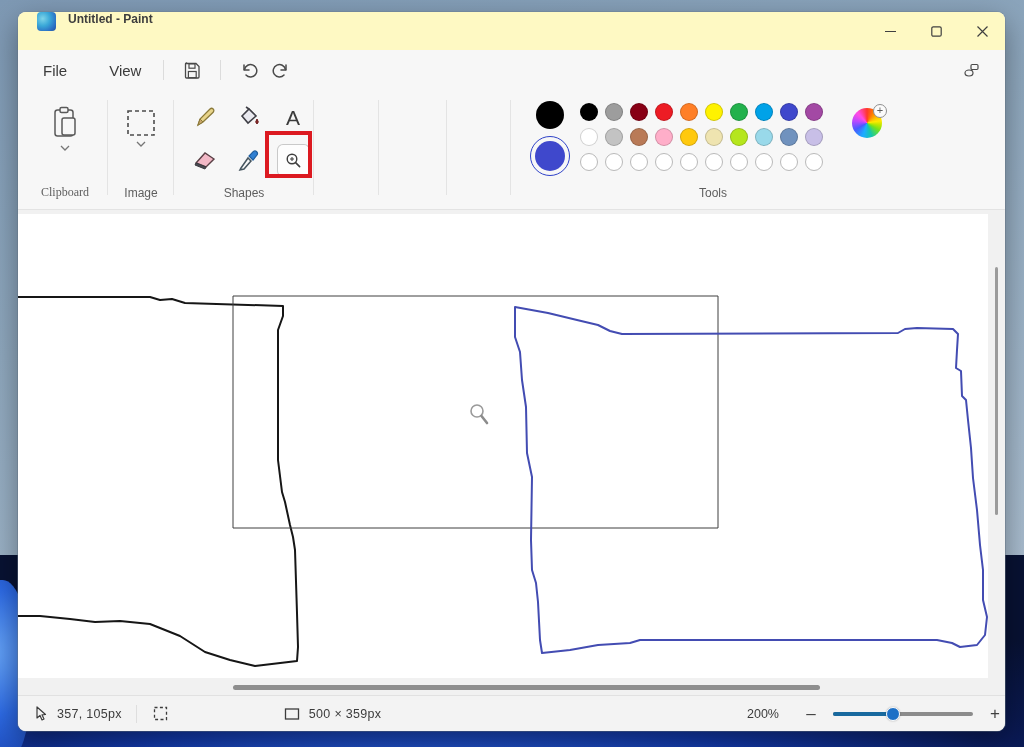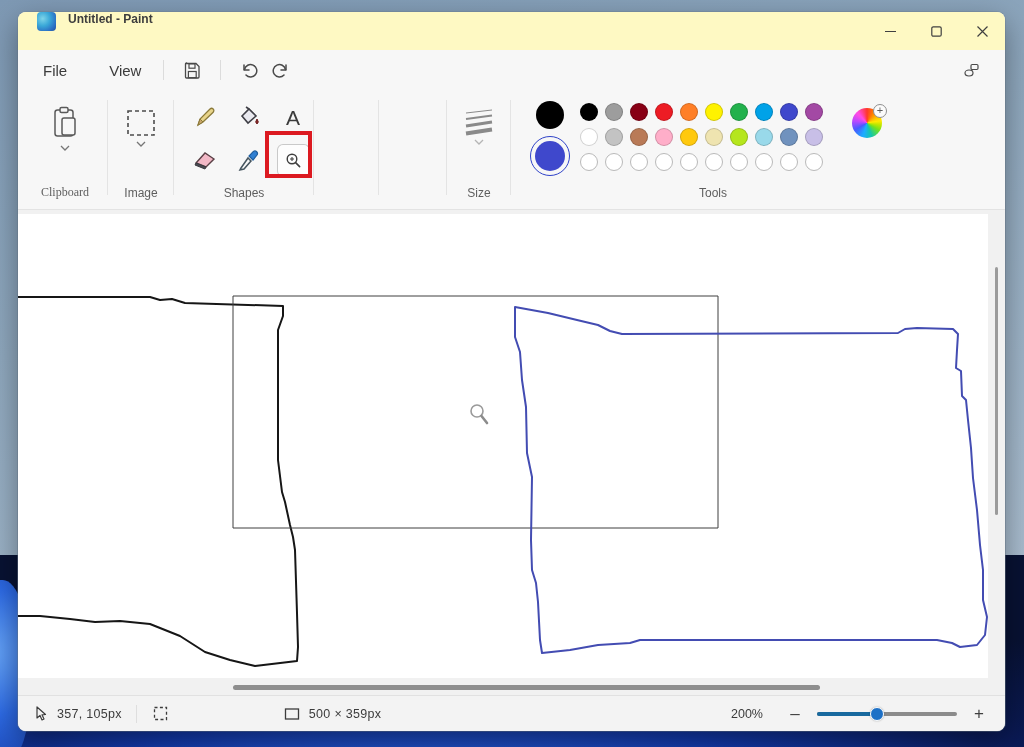--- a/index.html
+++ b/index.html
@@ -79,21 +79,21 @@
   
   #statusbar { position:absolute; left:0; top:683px; right:0; height:36px; background:#f3f3f3; border-top:1px solid #e1e1e1;
     display:flex; align-items:center; font-size:12.5px; color:#3c3c3c; }
   .sb-icon { display:flex; align-items:center; justify-content:center; }
   #sb-pointer { margin-left:17px; }
   #cursor-pos { margin-left:10px; letter-spacing:.3px; }
   .sb-divider { width:1px; height:18px; background:#dedede; margin:0 14px; }
   #sb-selection { margin-left:2px; }
   #sb-canvas-size-icon { margin-left:116px; }
   #canvas-size { margin-left:9px; letter-spacing:.3px; }
-  #zoom-cluster { margin-left:auto; display:flex; align-items:center; margin-right:16px; }
+  #zoom-cluster { margin-left:auto; display:flex; align-items:center; }
   #zoom-level { margin-right:22px; }
   .zoom-btn { font-size:17px; color:#3f3f3f; width:20px; text-align:center; }
   #zoom-slider { position:relative; width:140px; height:14px; margin:0 12px; }
   #zoom-track { position:absolute; left:0; right:0; top:5px; height:4px; border-radius:2px; background:#8b8b8b; }
   #zoom-fill { position:absolute; left:0; top:5px; height:4px; width:60px; border-radius:2px; background:#18699e; }
   #zoom-thumb { position:absolute; left:53px; top:0; width:14px; height:14px; border-radius:50%; background:#1d70c6; border:1px solid #fff; box-shadow:0 0 2px rgba(0,0,0,.3); }
 </style>
 </head>
 <body>
 
@@ -232,34 +232,20 @@
               <line x1="10.6" y1="10.6" x2="14.6" y2="14.6" stroke="#3e3e3e" stroke-width="1.6" stroke-linecap="round"></line>
             </svg>
           </div>
         </div>
       </div>
       <div class="group-label">Shapes</div>
     </div>
 
 
 
-    <div class="group" id="grp-size">
-      <div class="big-icon-wrap">
-        <svg width="34" height="30" viewBox="0 0 34 30">
-          <line x1="4" y1="7" x2="30" y2="4" stroke="#8a8a8a" stroke-width="1"></line>
-          <line x1="4" y1="13" x2="30" y2="9.5" stroke="#8a8a8a" stroke-width="2"></line>
-          <line x1="4" y1="20" x2="30" y2="16" stroke="#8a8a8a" stroke-width="3"></line>
-          <line x1="4" y1="27.5" x2="30" y2="23.5" stroke="#8a8a8a" stroke-width="4"></line>
-        </svg>
-        <svg class="chevron" width="10" height="6" viewBox="0 0 10 6">
-          <path d="M1,1 L5,5 L9,1" fill="none" stroke="#b5b5b5" stroke-width="1.3"></path>
-          </svg>
-      </div>
-      <div class="group-label">Size</div>
-    </div>
 
     <div class="group" id="grp-colors">
       <div id="current-colors">
         <div id="color1-swatch" style="background: rgb(0, 0, 0);"></div>
         <div id="color2-ring">
           <div id="color2-swatch" style="background: rgb(63, 72, 204);"></div>
         </div>
       </div>
       <div id="palette-grid">
           <div class="swatch" style="background: rgb(0, 0, 0);"></div>

